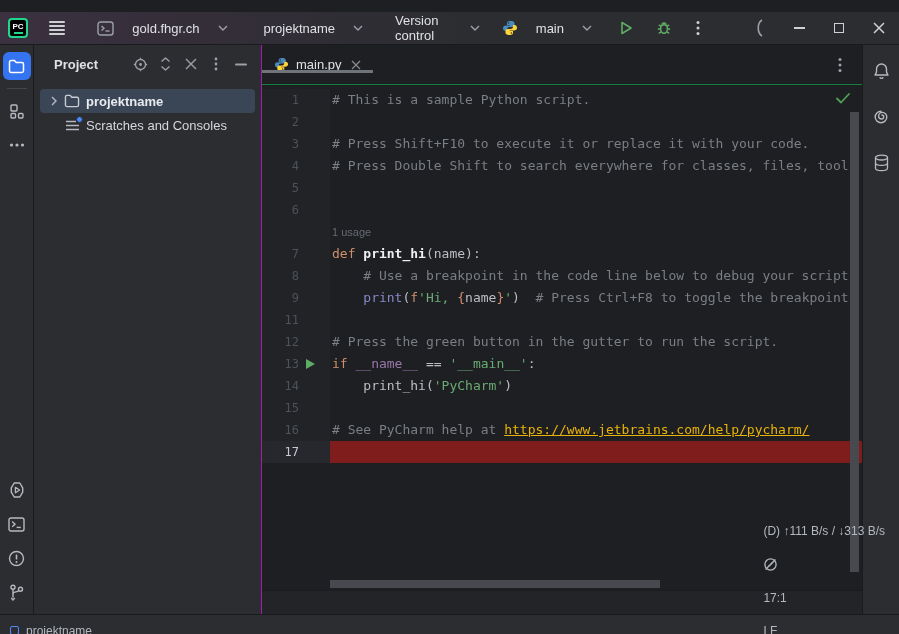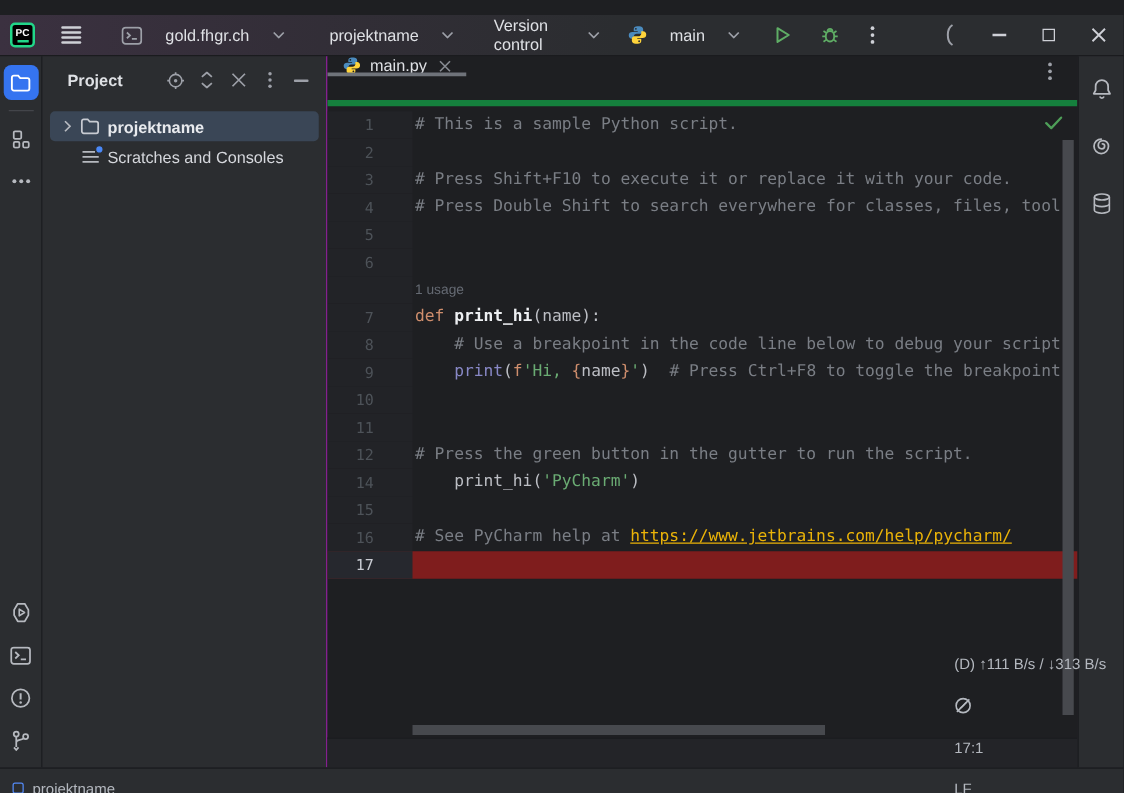--- a/index.html
+++ b/index.html
@@ -44,21 +44,21 @@
   .trow{height:24px;margin:0 6px;display:flex;align-items:center;border-radius:4px;cursor:pointer;padding-left:6px;}
   .trow.selected{background:#3A4656;}
   .tchev{width:16px;display:flex;align-items:center;justify-content:center;flex:none;}
   .ticon{width:20px;display:flex;align-items:center;justify-content:center;flex:none;position:relative;}
   .trow .tlabel{margin-left:4px;color:#D5D7DC;white-space:nowrap;}
   .trow.selected .tlabel{color:#E8EAEE;font-weight:bold;}
   .badge{position:absolute;top:-3px;right:-1px;width:7px;height:7px;border-radius:50%;background:#4A88F7;border:1px solid #2b2d30;}
 
   
   .editor-col{flex:1;display:flex;flex-direction:column;background:#1e1f22;min-width:0;}
-  .tabstrip{height:40px;flex:none;display:flex;align-items:flex-start;border-bottom:5px solid #15803d;}
+  .tabstrip{height:40px;flex:none;display:flex;align-items:center;border-bottom:1px solid #15803d;}
   .tab{display:flex;align-items:center;gap:7px;padding:0 12px;position:relative;cursor:pointer;}
   .tab.active::after{content:"";position:absolute;left:0;right:0;bottom:-1px;height:3px;background:#6F737A;}
   .tab .tname{color:#DFE1E5;}
   .tabstrip-right{margin-left:auto;display:flex;align-items:center;padding-right:10px;}
   .editor{flex:1;position:relative;overflow:hidden;}
   .code-lines{position:absolute;top:4px;left:0;right:0;}
   .crow{display:flex;height:22px;line-height:22px;font-family:"DejaVu Sans Mono","Liberation Mono",monospace;font-size:13px;}
   .crow.active{background:#7f1d1d;}
   .gut{width:68px;flex:none;display:flex;align-items:center;justify-content:flex-end;padding-right:12px;gap:3px;background:#222327;}
   .crow.active .gut{background:#26282E;}
@@ -391,38 +391,42 @@
             </div>
             <div class="crow">
               <div class="gut">
                 <span class="num">9</span>
                 <span class="gslot"></span>
               </div>
               <div class="code"><span class="tk tx">    </span><span class="tk bi">print</span><span class="tk tx">(</span><span class="tk kw">f</span><span class="tk str">'Hi, </span><span class="tk kw">{</span><span class="tk tx">name</span><span class="tk kw">}</span><span class="tk str">'</span><span class="tk tx">)  </span><span class="tk com"># Press Ctrl+F8 to toggle the breakpoint</span></div>
             </div>
             <div class="crow">
               <div class="gut">
-                <span class="num">10</span>
+                <span class="num">11</span>
                 <span class="gslot"></span>
               </div>
               <div class="code"></div>
             </div>
             <div class="crow">
               <div class="gut">
-                <span class="num">11</span>
-                <span class="gslot"></span>
-              </div>
-              <div class="code"></div>
-            </div>
-            <div class="crow">
-              <div class="gut">
                 <span class="num">12</span>
                 <span class="gslot"></span>
               </div>
               <div class="code"><span class="tk com"># Press the green button in the gutter to run the script.</span></div>
+            </div>
+            <div class="crow">
+              <div class="gut">
+                <span class="num">13</span>
+                <span class="gslot">
+                  <svg width="12" height="12" viewBox="0 0 12 12">
+                    <path d="M2 1l9 5-9 5z" fill="#5FAD65"></path>
+                  </svg>
+                </span>
+              </div>
+              <div class="code"><span class="tk kw">if </span><span class="tk dd">__name__</span><span class="tk tx"> == </span><span class="tk str">'__main__'</span><span class="tk tx">:</span></div>
             </div>
             <div class="crow">
               <div class="gut">
                 <span class="num">14</span>
                 <span class="gslot"></span>
               </div>
               <div class="code"><span class="tk tx">    print_hi(</span><span class="tk str">'PyCharm'</span><span class="tk tx">)</span></div>
             </div>
             <div class="crow">
               <div class="gut">

